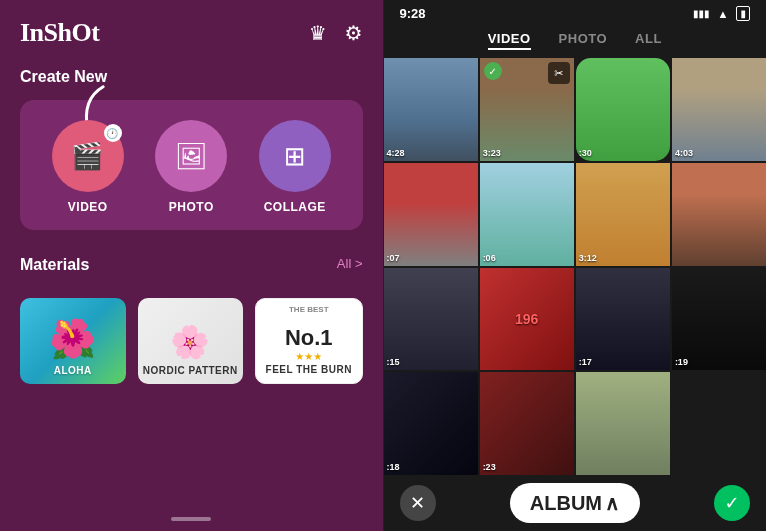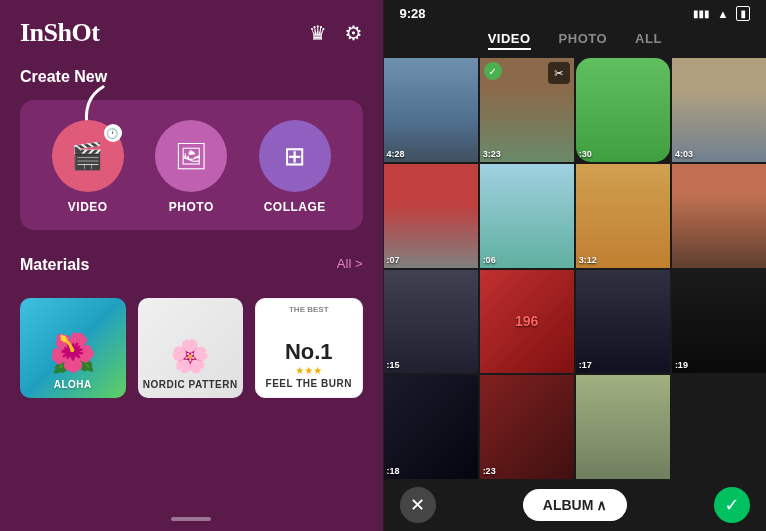--- a/index.html
+++ b/index.html
@@ -136,21 +136,21 @@
       font-size: 13px;
     }
 
     .materials-grid {
       display: flex;
       gap: 12px;
     }
 
     .material-card {
       flex: 1;
-      height: 100px;
+      height: 86px;
       border-radius: 10px;
       overflow: hidden;
       position: relative;
       display: flex;
       flex-direction: column;
       align-items: center;
       justify-content: flex-end;
       padding-bottom: 8px;
     }
 
@@ -388,21 +388,21 @@
       justify-content: center;
       color: white;
       font-size: 18px;
       cursor: pointer;
     }
 
     .album-btn {
       background: white;
       border-radius: 20px;
       padding: 8px 20px;
-      font-size: 14px;
+      font-size: 20px;
       font-weight: 600;
       color: #222;
       cursor: pointer;
       display: flex;
       align-items: center;
       gap: 3px;
     }
 
     .confirm-btn {
       width: 36px;

